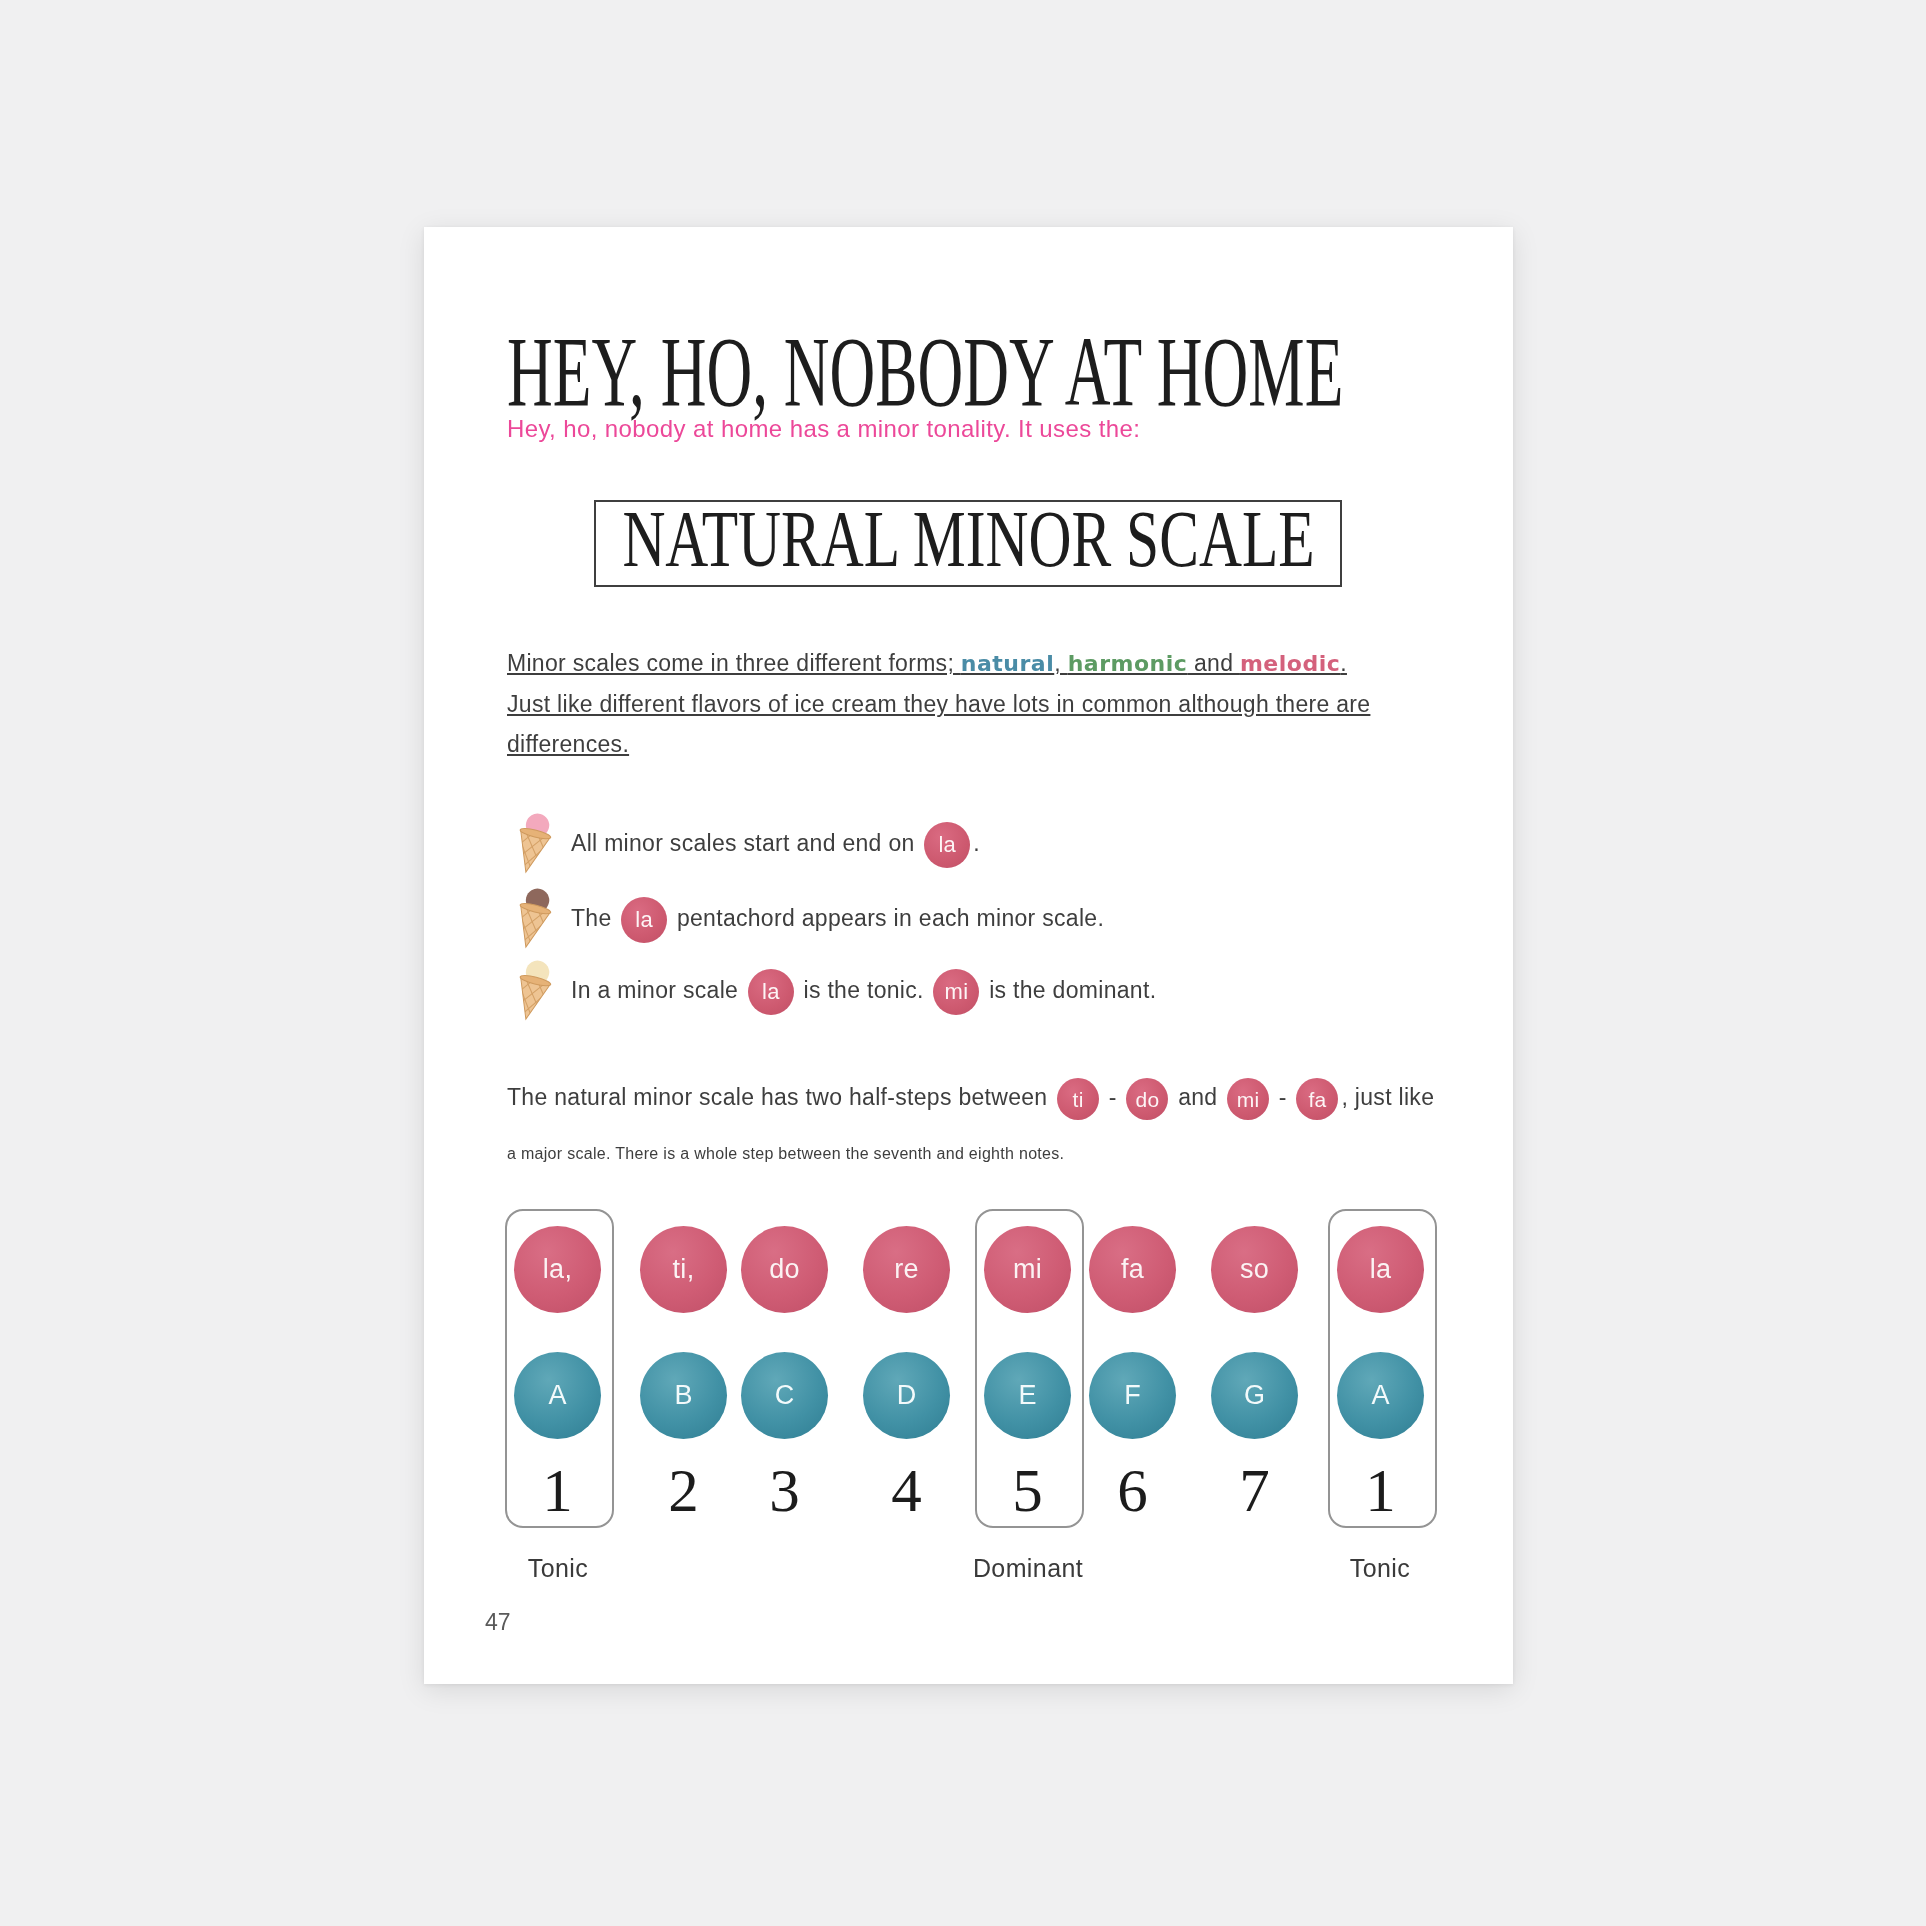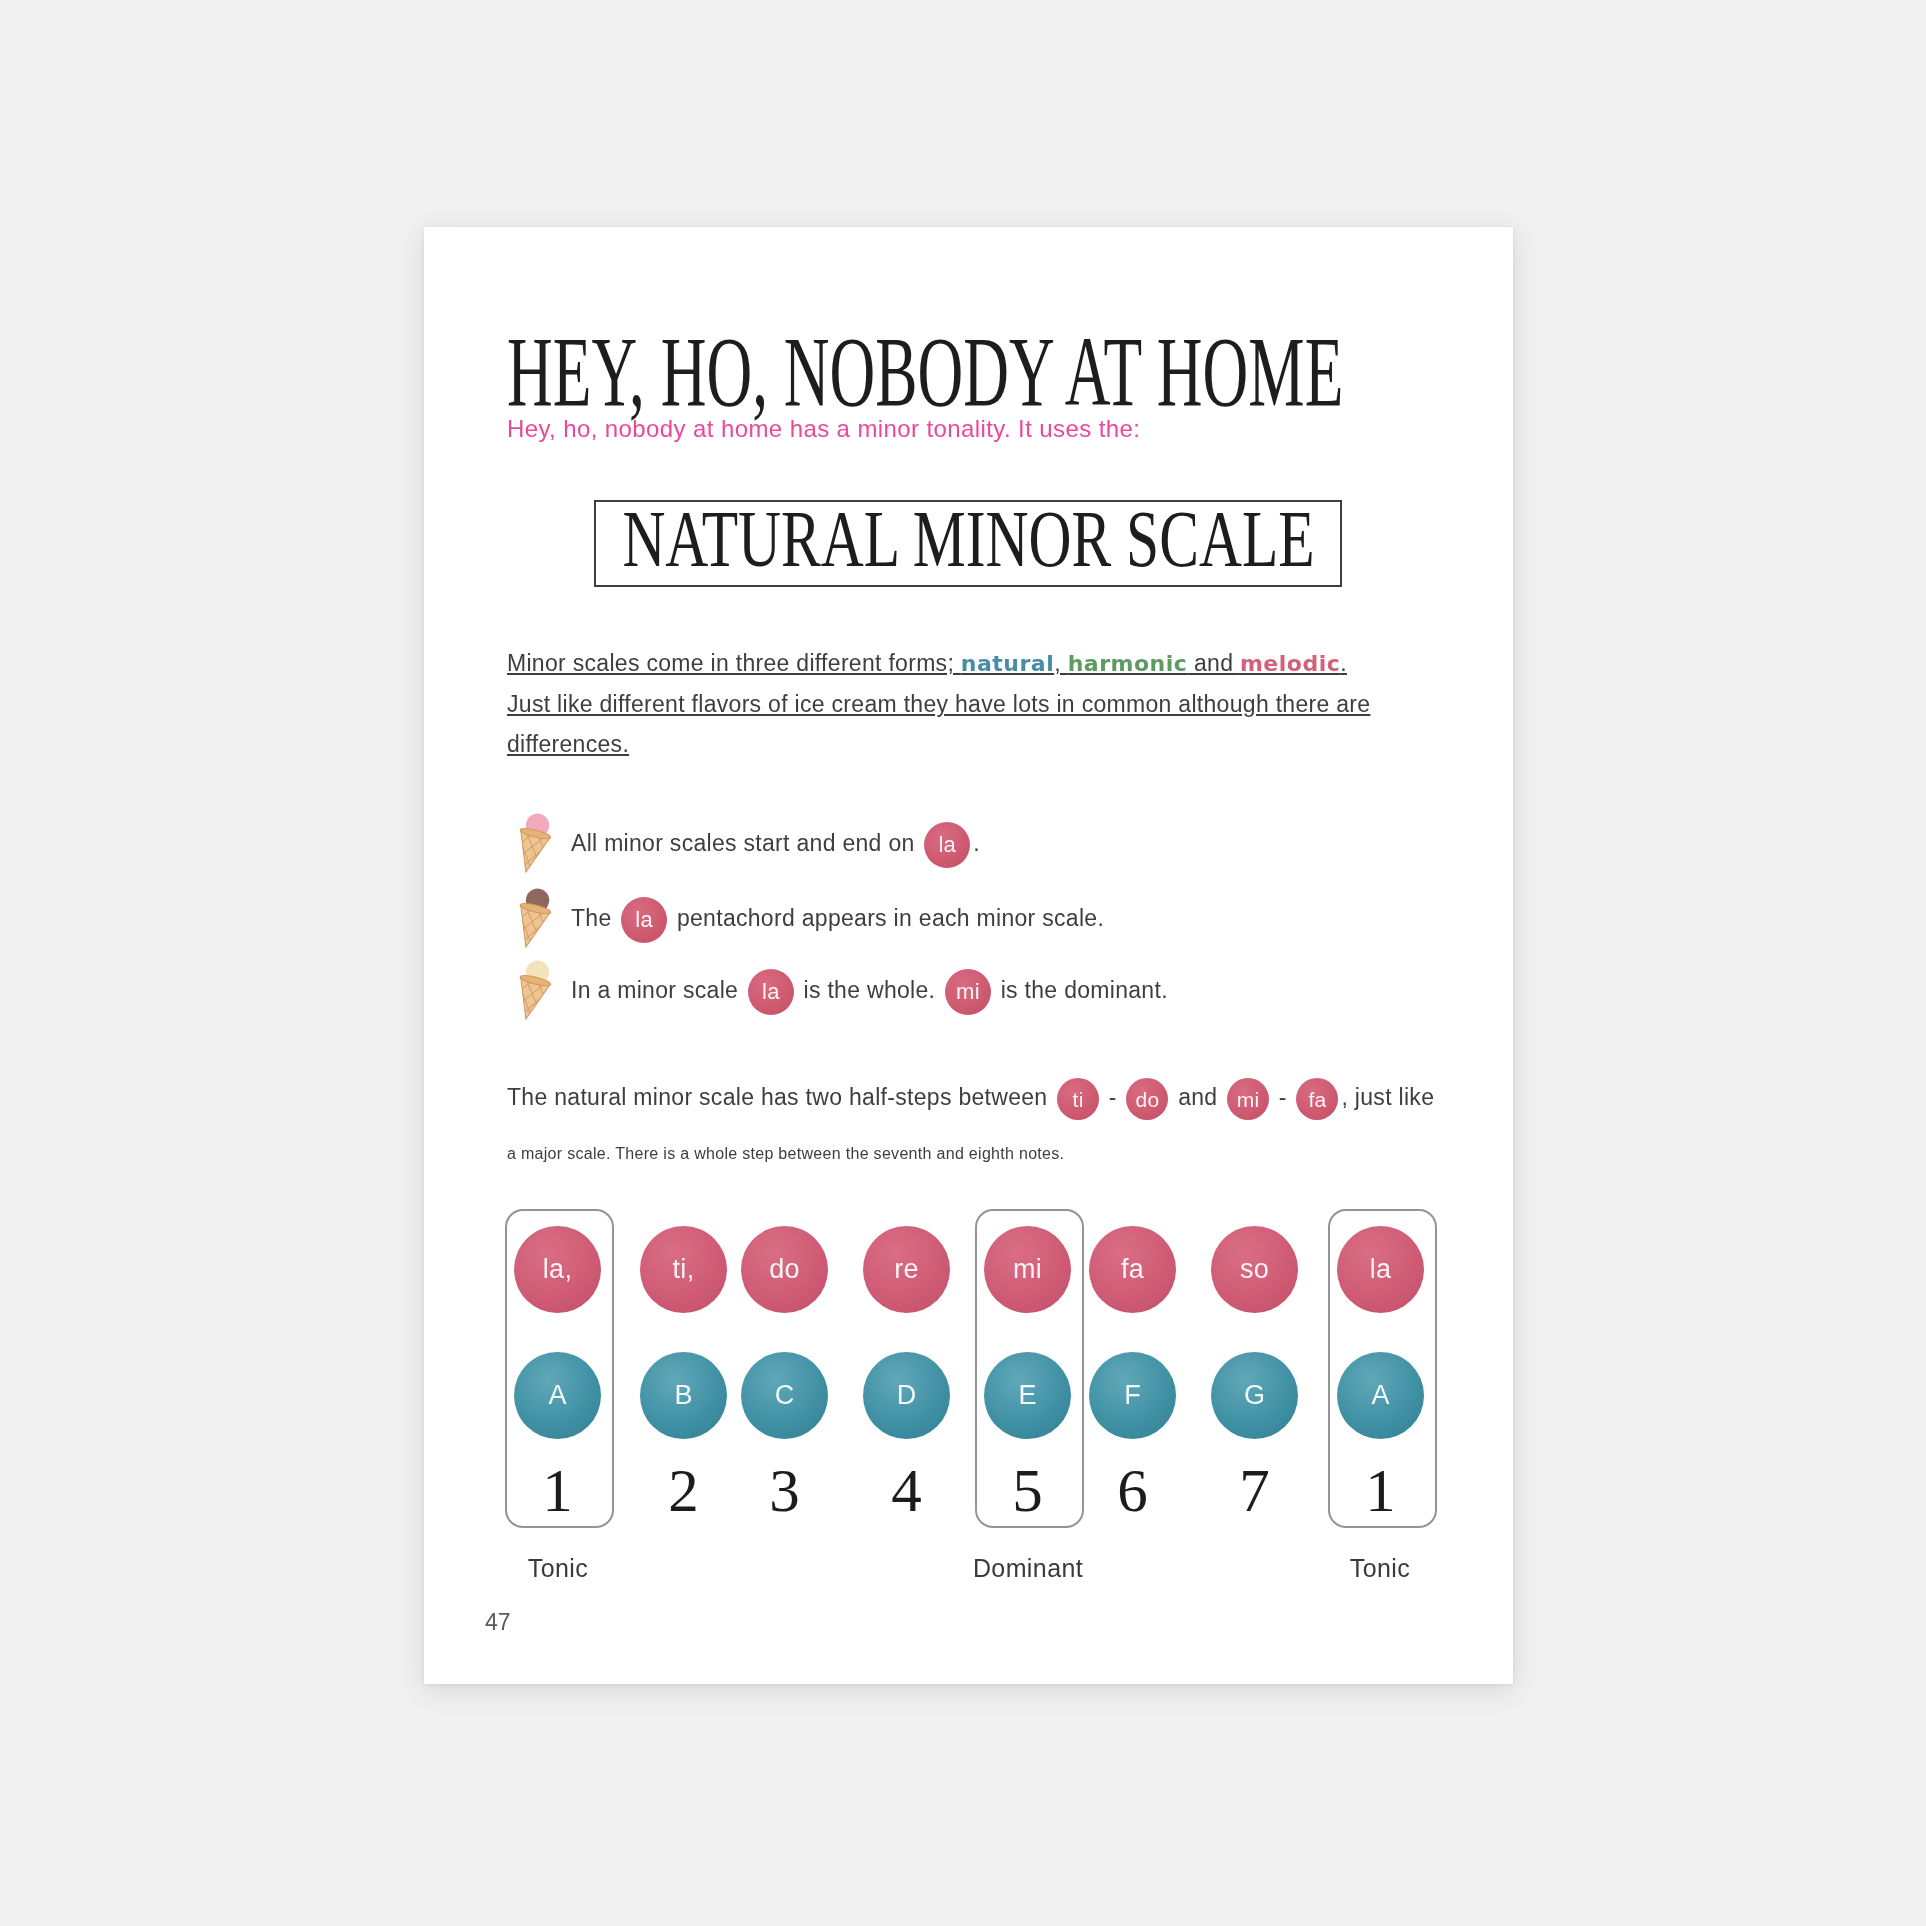--- a/index.html
+++ b/index.html
@@ -144,21 +144,21 @@
       <div class="btext"><span>The </span><span class="chip">la</span><span> pentachord appears in each minor scale.</span></div>
     </div>
 
     <div class="abs bullet" style="top:733px;">
       <span class="cone-wrap">
         <svg width="44" height="63" viewBox="0 0 40 62">
           <circle cx="20" cy="12.5" r="11.5" fill="#f4e4bc"></circle>
           <use href="#cone-base"></use>
         </svg>
       </span>
-      <div class="btext"><span>In a minor scale </span><span class="chip">la</span><span> is the whole. </span><span class="chip">mi</span><span> is the dominant.</span></div>
+      <div class="btext"><span>In a minor scale </span><span class="chip">la</span><span> is the tonic. </span><span class="chip">mi</span><span> is the dominant.</span></div>
     </div>
 
     <div class="abs halfstep1"><span>The natural minor scale has two half-steps between </span><span class="chip sm">ti</span><span> - </span><span class="chip sm">do</span><span> and </span><span class="chip sm">mi</span><span> - </span><span class="chip sm">fa</span><span>, just like</span></div>
     <div class="abs halfstep2">a major scale. There is a whole step between the seventh and eighth notes.</div>
 
     <div>
 
       <div class="abs scale-box" style="left:81px;"></div>
       <div class="abs scale-box" style="left:551px;"></div>
       <div class="abs scale-box" style="left:904px;"></div>

